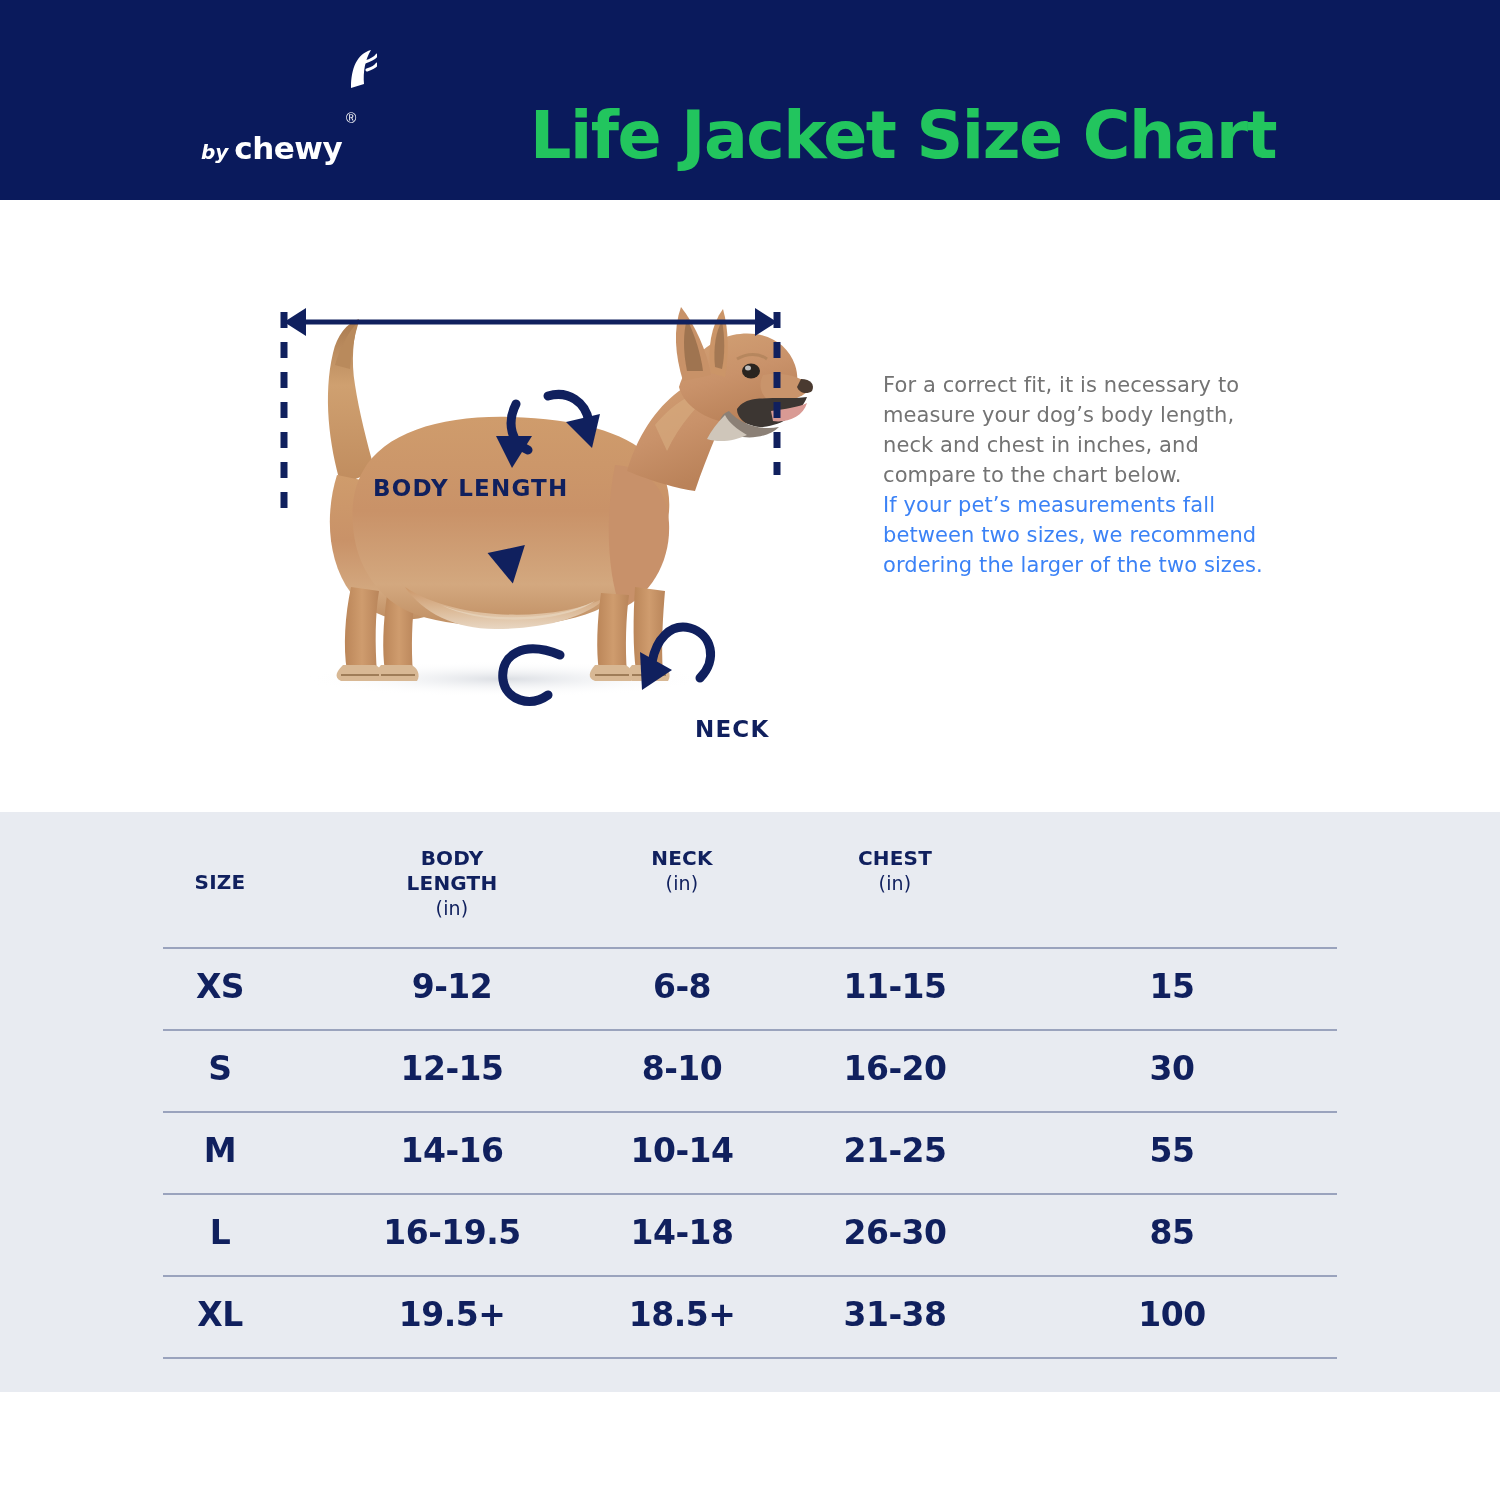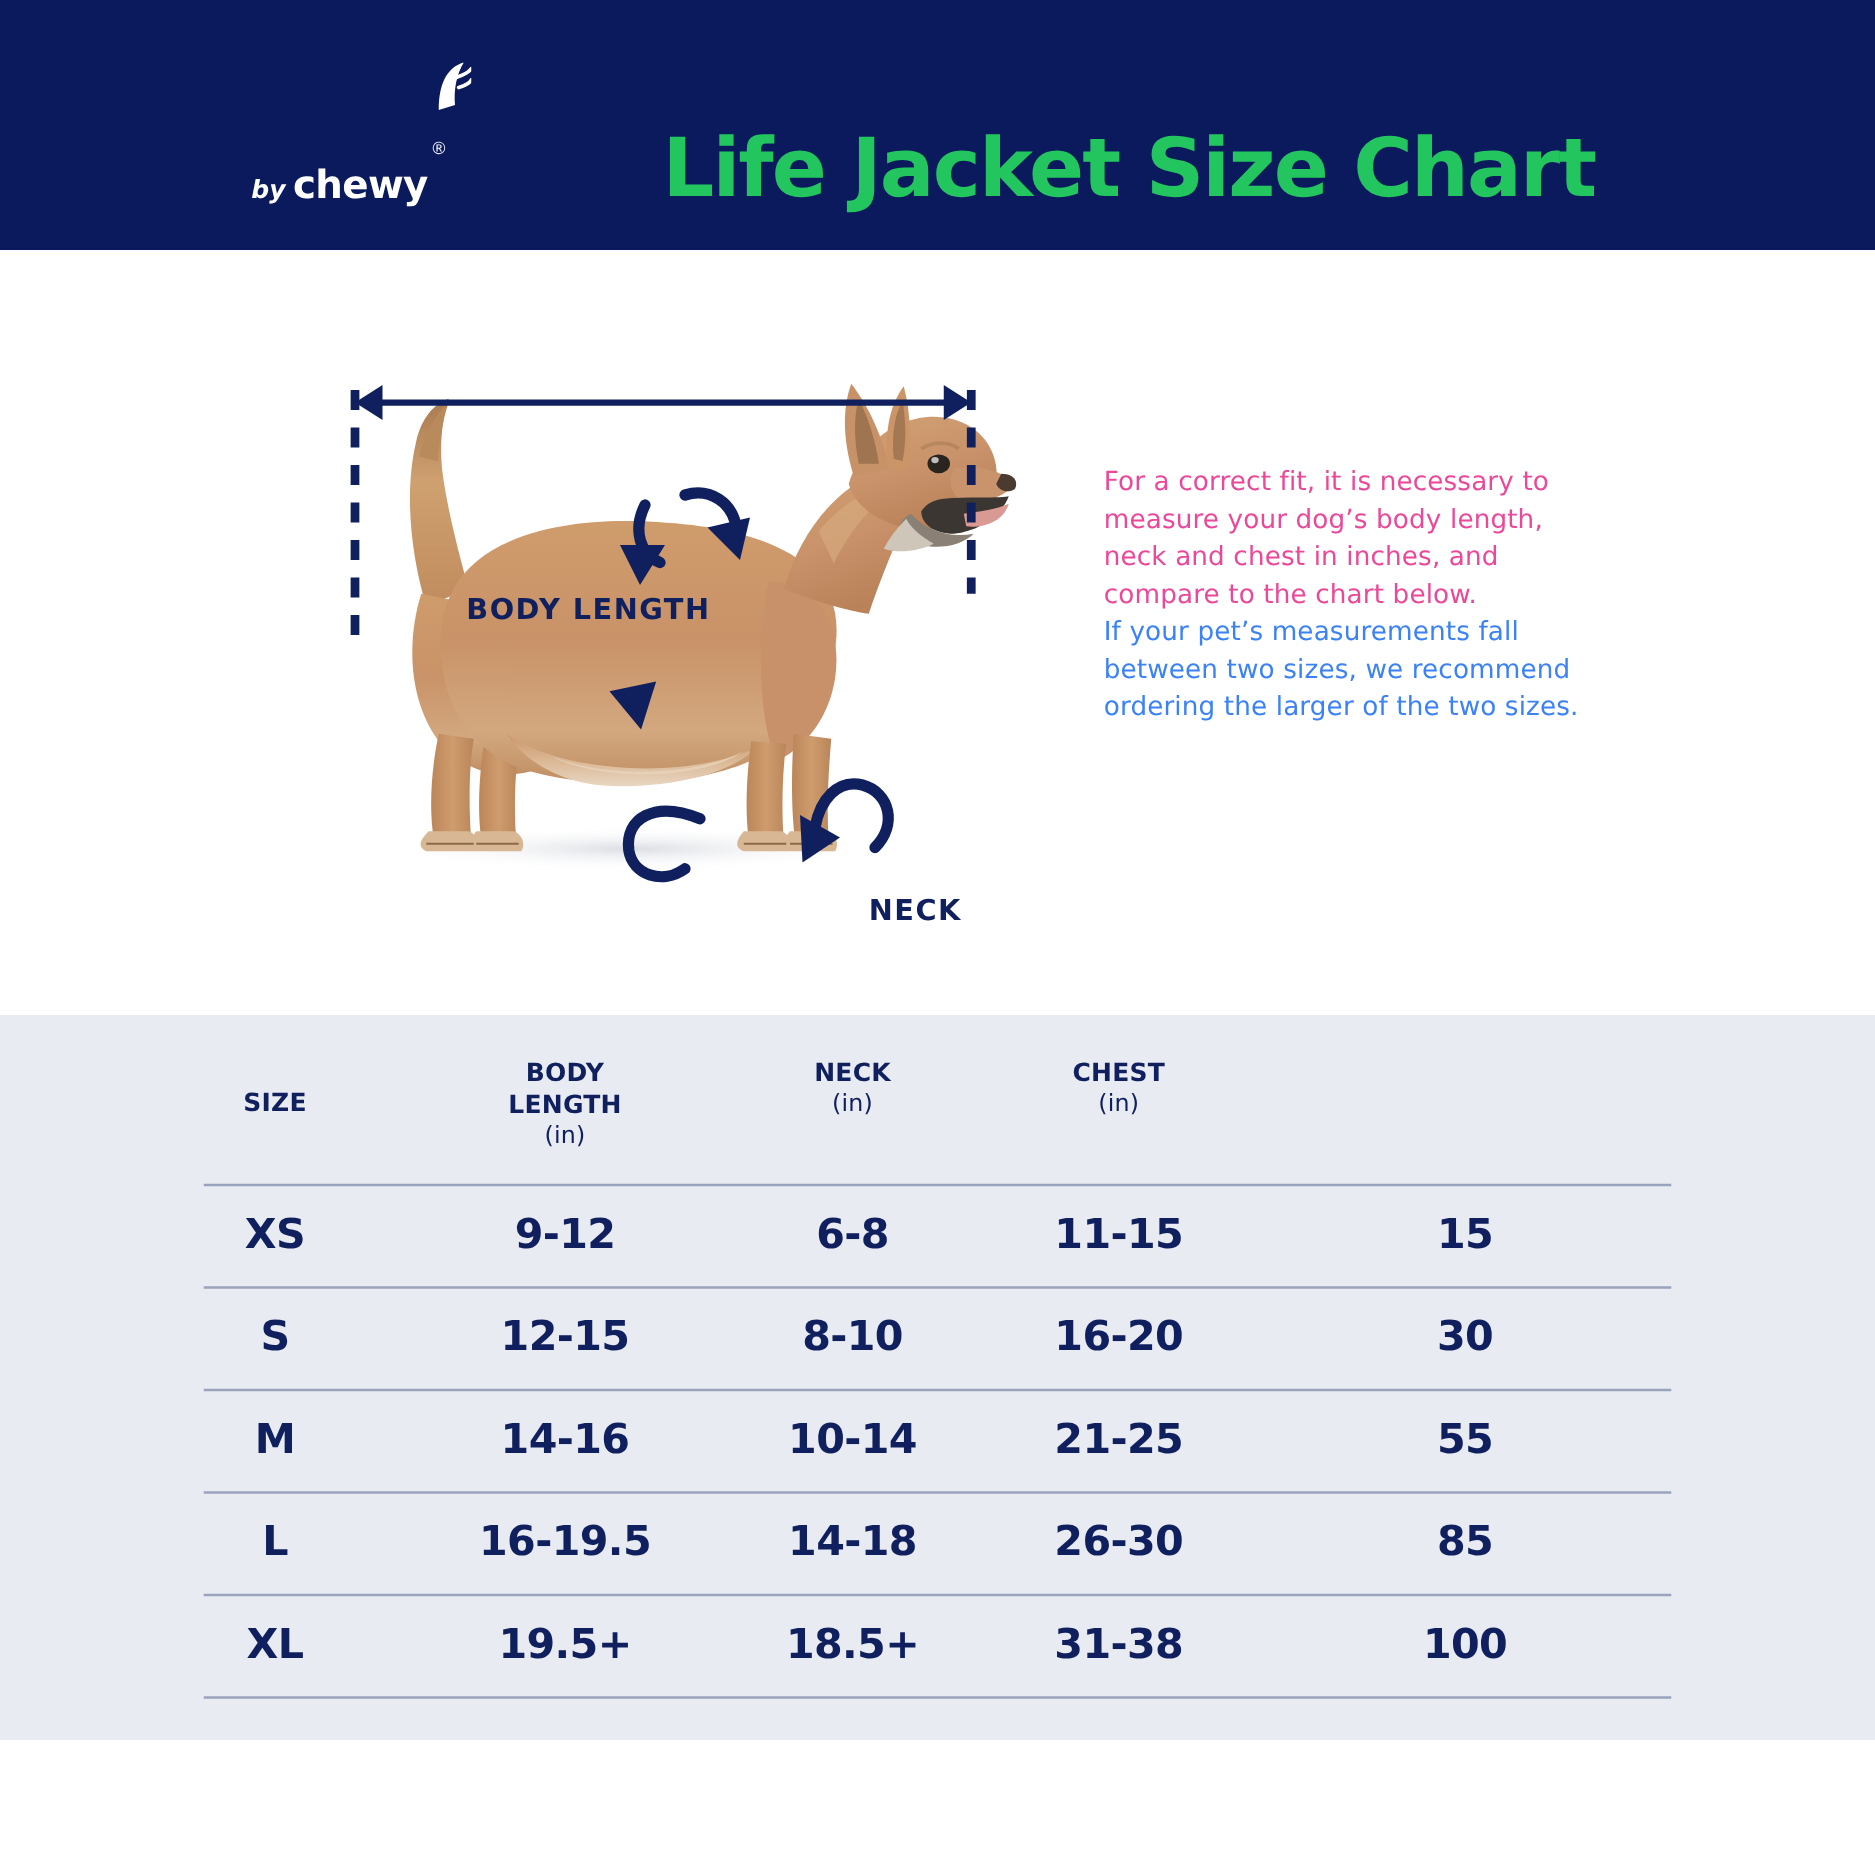--- a/index.html
+++ b/index.html
@@ -159,21 +159,21 @@
     font-family: "DejaVu Sans", sans-serif;
     font-size: 32px;
     font-weight: 700;
     color: #10205e;
     letter-spacing: -0.3px;
     margin-bottom: 22px;
   }
   .note-line {
     font-family: "DejaVu Sans", sans-serif;
     font-size: 21px;
-    color: #ec4899;
+    color: #737373;
     line-height: 30px;
     letter-spacing: 0.1px;
   }
   .note-line.bold {
     font-weight: 400;
     color: #3b82f6;
   }
 
   
   #table-panel {

